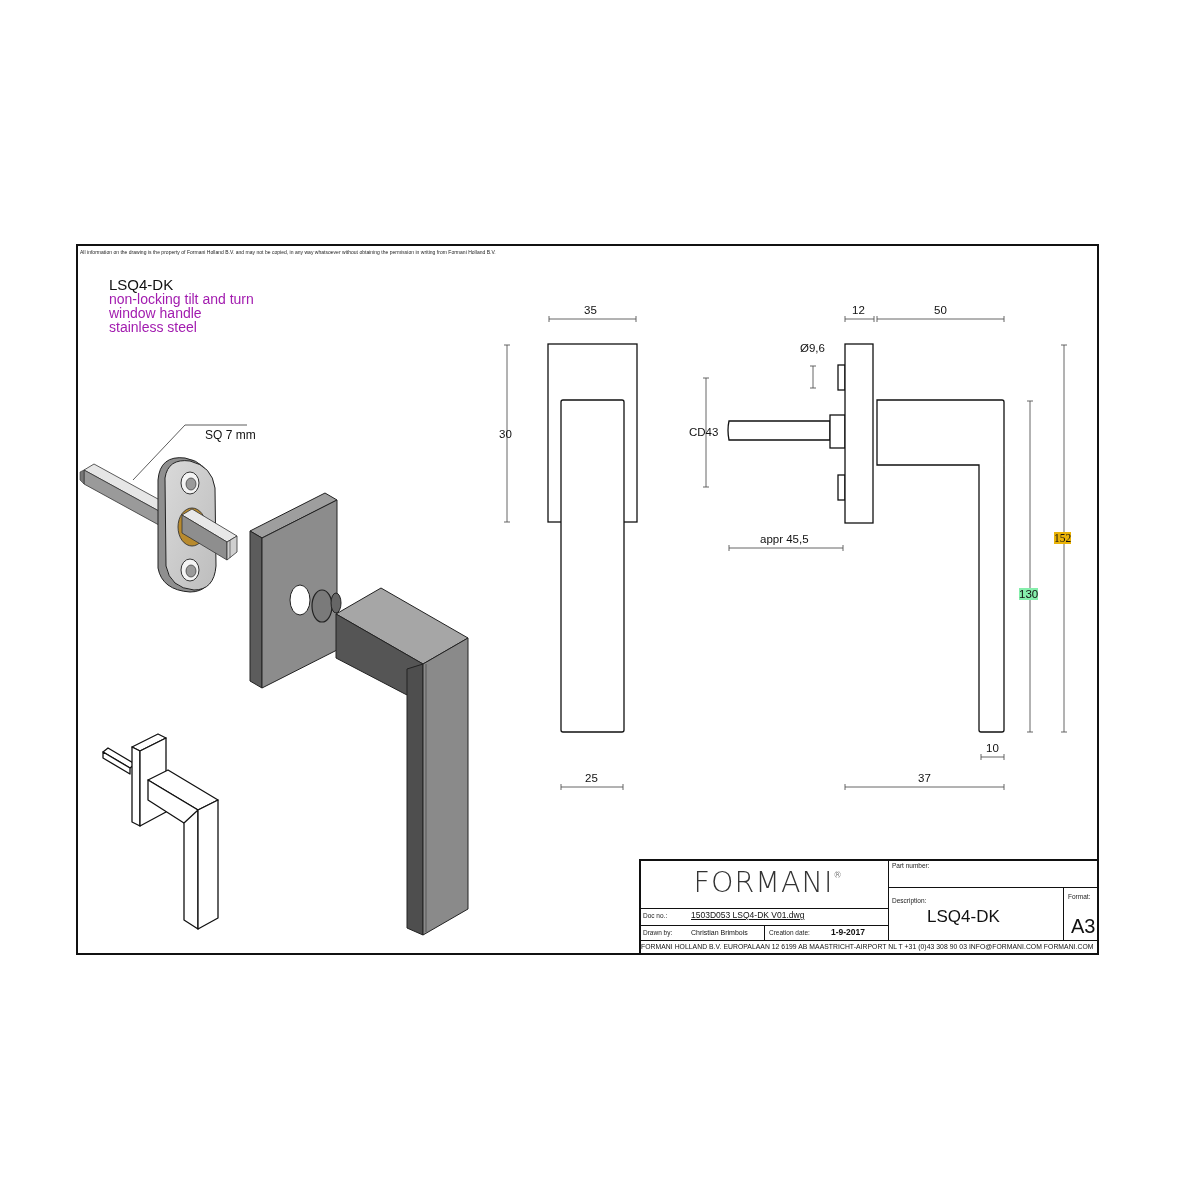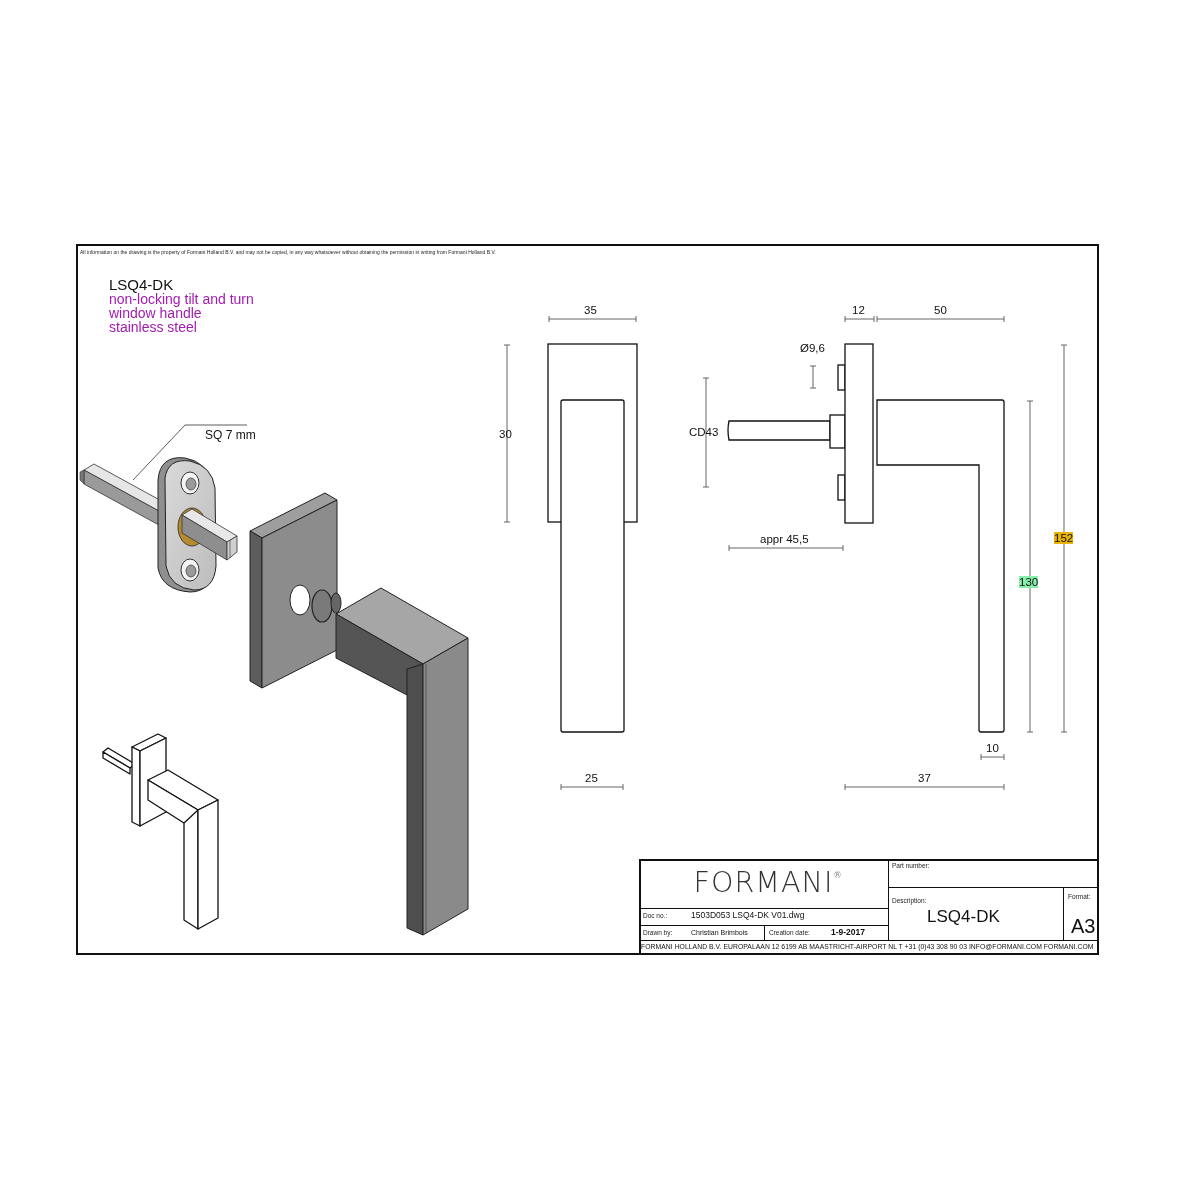--- a/index.html
+++ b/index.html
@@ -169,22 +169,22 @@
 
 <div class="abs dim" style="left:183px;top:428px;font-size:12px;margin-left:22px;">SQ 7 mm</div>
 <div class="abs dim" style="left:584px;top:304px;">35</div>
 <div class="abs dim" style="left:499px;top:428px;">30</div>
 <div class="abs dim" style="left:585px;top:772px;">25</div>
 <div class="abs dim" style="left:852px;top:304px;">12</div>
 <div class="abs dim" style="left:934px;top:304px;">50</div>
 <div class="abs dim" style="left:800px;top:342px;">Ø9,6</div>
 <div class="abs dim" style="left:689px;top:426px;">CD43</div>
 <div class="abs dim" style="left:760px;top:533px;">appr 45,5</div>
-<div class="abs dim" style="left:1019px;top:576px;background:#86efac;">130</div>
-<div class="abs dim" style="left:1054px;top:532px;background:#eab308;">152</div>
+<div class="abs dim" style="left:1019px;top:588px;background:#86efac;">130</div>
+<div class="abs dim" style="left:1054px;top:532px;background:#eab308;font-family:Liberation Serif, serif;">152</div>
 <div class="abs dim" style="left:986px;top:742px;">10</div>
 <div class="abs dim" style="left:918px;top:772px;">37</div>
 
 <div class="tb">
   <div class="tb-line" style="left:0;top:0;width:460px;height:1.5px;"></div>
   <div class="tb-line" style="left:0;top:0;width:1.5px;height:96px;"></div>
   <div class="tb-line" style="left:249px;top:0;width:1.2px;height:81px;"></div>
   <div class="tb-line" style="left:249px;top:28px;width:211px;height:1.2px;"></div>
   <div class="tb-line" style="left:424px;top:28px;width:1.2px;height:53px;"></div>
   <div class="tb-line" style="left:0;top:49px;width:249px;height:1.2px;"></div>
@@ -197,21 +197,21 @@
   <div class="tb-lbl" style="left:253px;top:3px;">Part number:</div>
   <div class="tb-val" style="left:253px;top:14px;"></div>
 
   <div class="tb-lbl" style="left:253px;top:38px;">Description:</div>
   <div class="desc-big">LSQ4-DK</div>
 
   <div class="tb-lbl" style="left:429px;top:34px;">Format:</div>
   <div class="format-big">A3</div>
 
   <div class="tb-lbl" style="left:4px;top:53px;">Doc no.:</div>
-  <div class="tb-val" style="left:52px;top:51px;">1503D053 LSQ4-DK V01.dwg</div>
+  <div class="tb-val" style="left:52px;top:51px;text-decoration:underline;">1503D053 LSQ4-DK V01.dwg</div>
 
   <div class="tb-lbl" style="left:4px;top:70px;">Drawn by:</div>
   <div class="tb-lbl" style="left:52px;top:70px;font-size:7px;color:#111;">Christian Brimbois</div>
 
   <div class="tb-lbl" style="left:130px;top:70px;">Creation date:</div>
   <div class="tb-val" style="left:192px;top:68px;font-weight:bold;">1-9-2017</div>
 
   <div class="address">FORMANI HOLLAND B.V.  EUROPALAAN 12  6199 AB MAASTRICHT-AIRPORT NL  T +31 (0)43 308 90 03 INFO@FORMANI.COM FORMANI.COM</div>
 </div>
 

